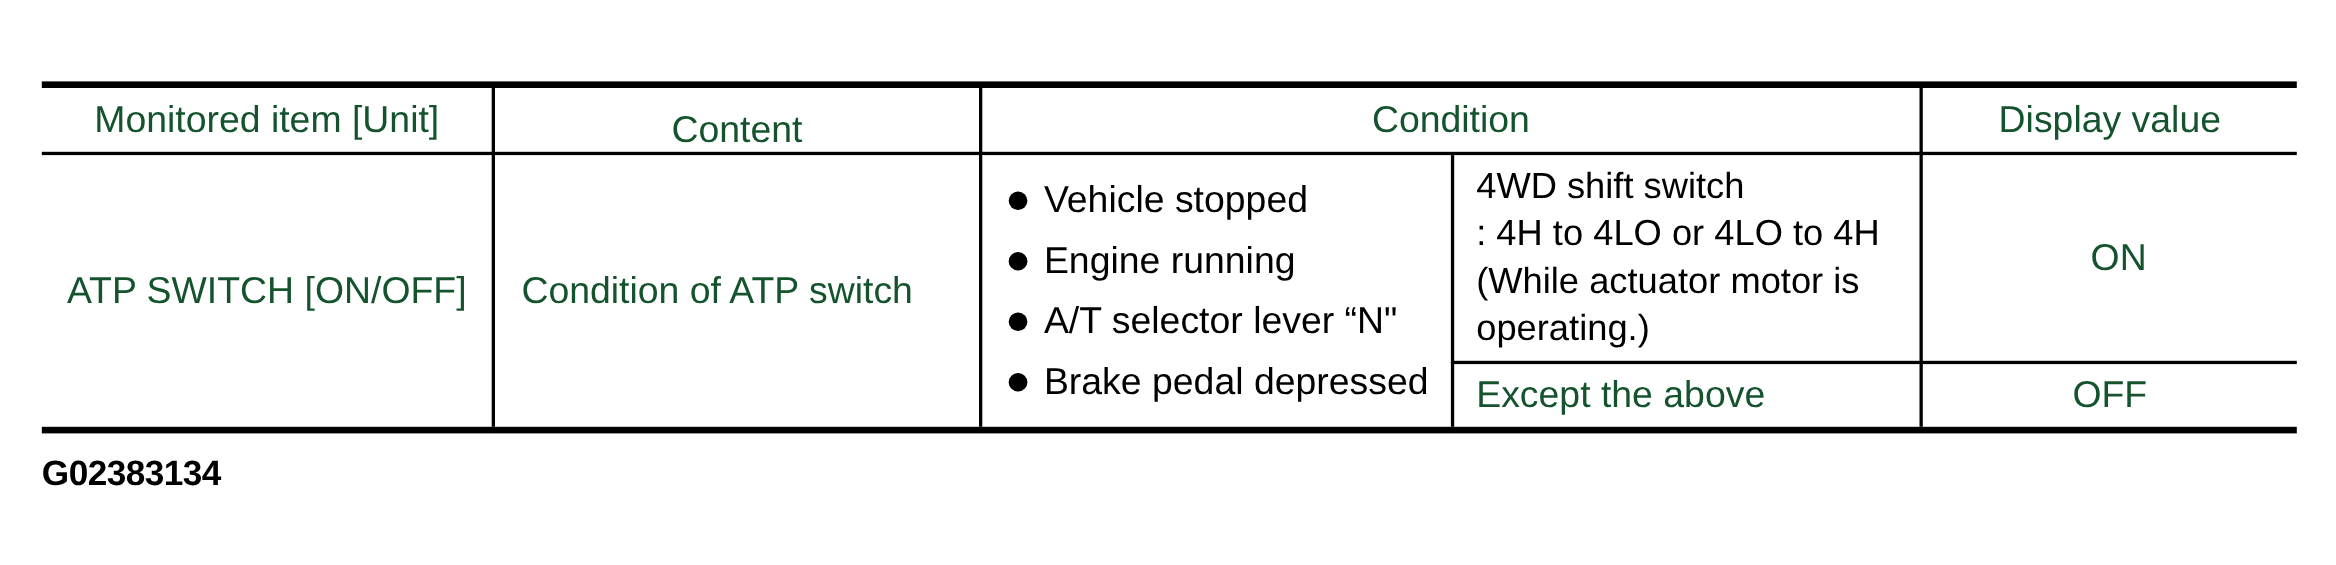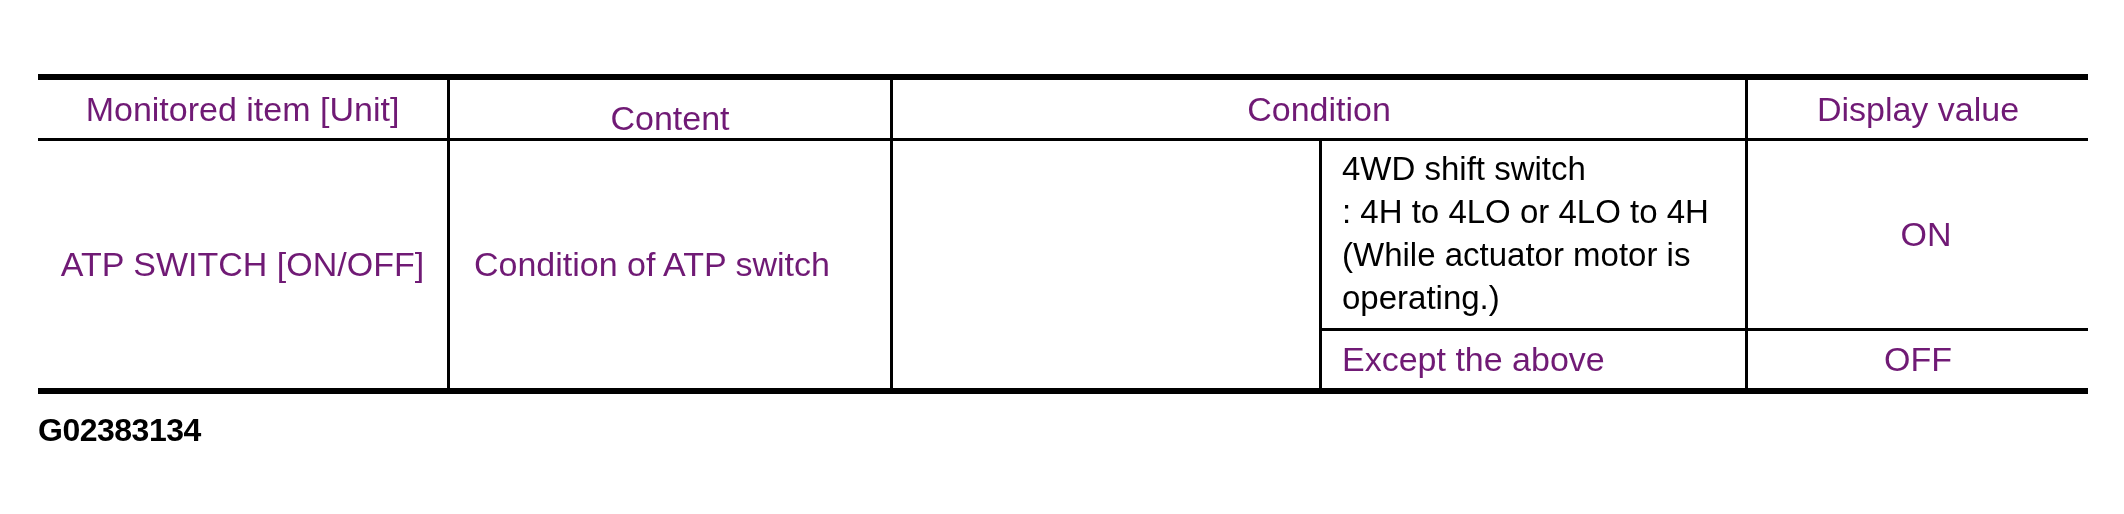--- a/index.html
+++ b/index.html
@@ -11,21 +11,21 @@
     font-family: "Liberation Sans", sans-serif;
     color: #000000;
     overflow: hidden;
   }
   .line { position: absolute; background: #000000; }
   .cell {
     position: absolute;
     display: flex;
     align-items: center;
     font-size: 34px;
-    color: #701a75;
+    color: #14532d;
     box-sizing: border-box;
     white-space: nowrap;
   }
   .center { justify-content: center; }
   .left   { justify-content: flex-start; }
   .bullets {
     position: absolute;
     display: flex;
     flex-direction: column;
     justify-content: center;
@@ -76,20 +76,38 @@
   <div class="line" style="left:1745px; top:80px; width:3px; height:308px;"></div>
 
   <div class="cell center" style="left:38px; top:80px; width:409px; height:58px;">Monitored item [Unit]</div>
   <div class="cell center" style="left:450px; top:80px; width:440px; height:76px;">Content</div>
   <div class="cell center" style="left:893px; top:80px; width:852px; height:58px;">Condition</div>
   <div class="cell center" style="left:1748px; top:80px; width:340px; height:58px;">Display value</div>
 
   <div class="cell center" style="left:38px; top:141px; width:409px; height:247px;">ATP SWITCH [ON/OFF]</div>
   <div class="cell left" style="left:450px; top:141px; width:440px; height:247px; padding-left:24px;">Condition of ATP switch</div>
 
+  <div class="bullets" style="left:893px; top:141px; width:426px; height:247px; padding-left:24px;">
+    <div class="bullet-item">
+      <span class="bullet-dot"></span>
+      <span>Vehicle stopped</span>
+    </div>
+    <div class="bullet-item">
+      <span class="bullet-dot"></span>
+      <span>Engine running</span>
+    </div>
+    <div class="bullet-item">
+      <span class="bullet-dot"></span>
+      <span>A/T selector lever “N"</span>
+    </div>
+    <div class="bullet-item">
+      <span class="bullet-dot"></span>
+      <span>Brake pedal depressed</span>
+    </div>
+  </div>
 
   <div class="multiline" style="left:1322px; top:141px; width:423px; height:187px; padding:6px 0 0 20px;">
     <span>4WD shift switch</span>
     <span>: 4H to 4LO or 4LO to 4H</span>
     <span>(While actuator motor is</span>
     <span>operating.)</span>
   </div>
   <div class="cell center" style="left:1748px; top:141px; width:340px; height:187px;padding-left:16px;">ON</div>
 
   <div class="cell left" style="left:1322px; top:331px; width:423px; height:57px; padding-left:20px;">Except the above</div>

